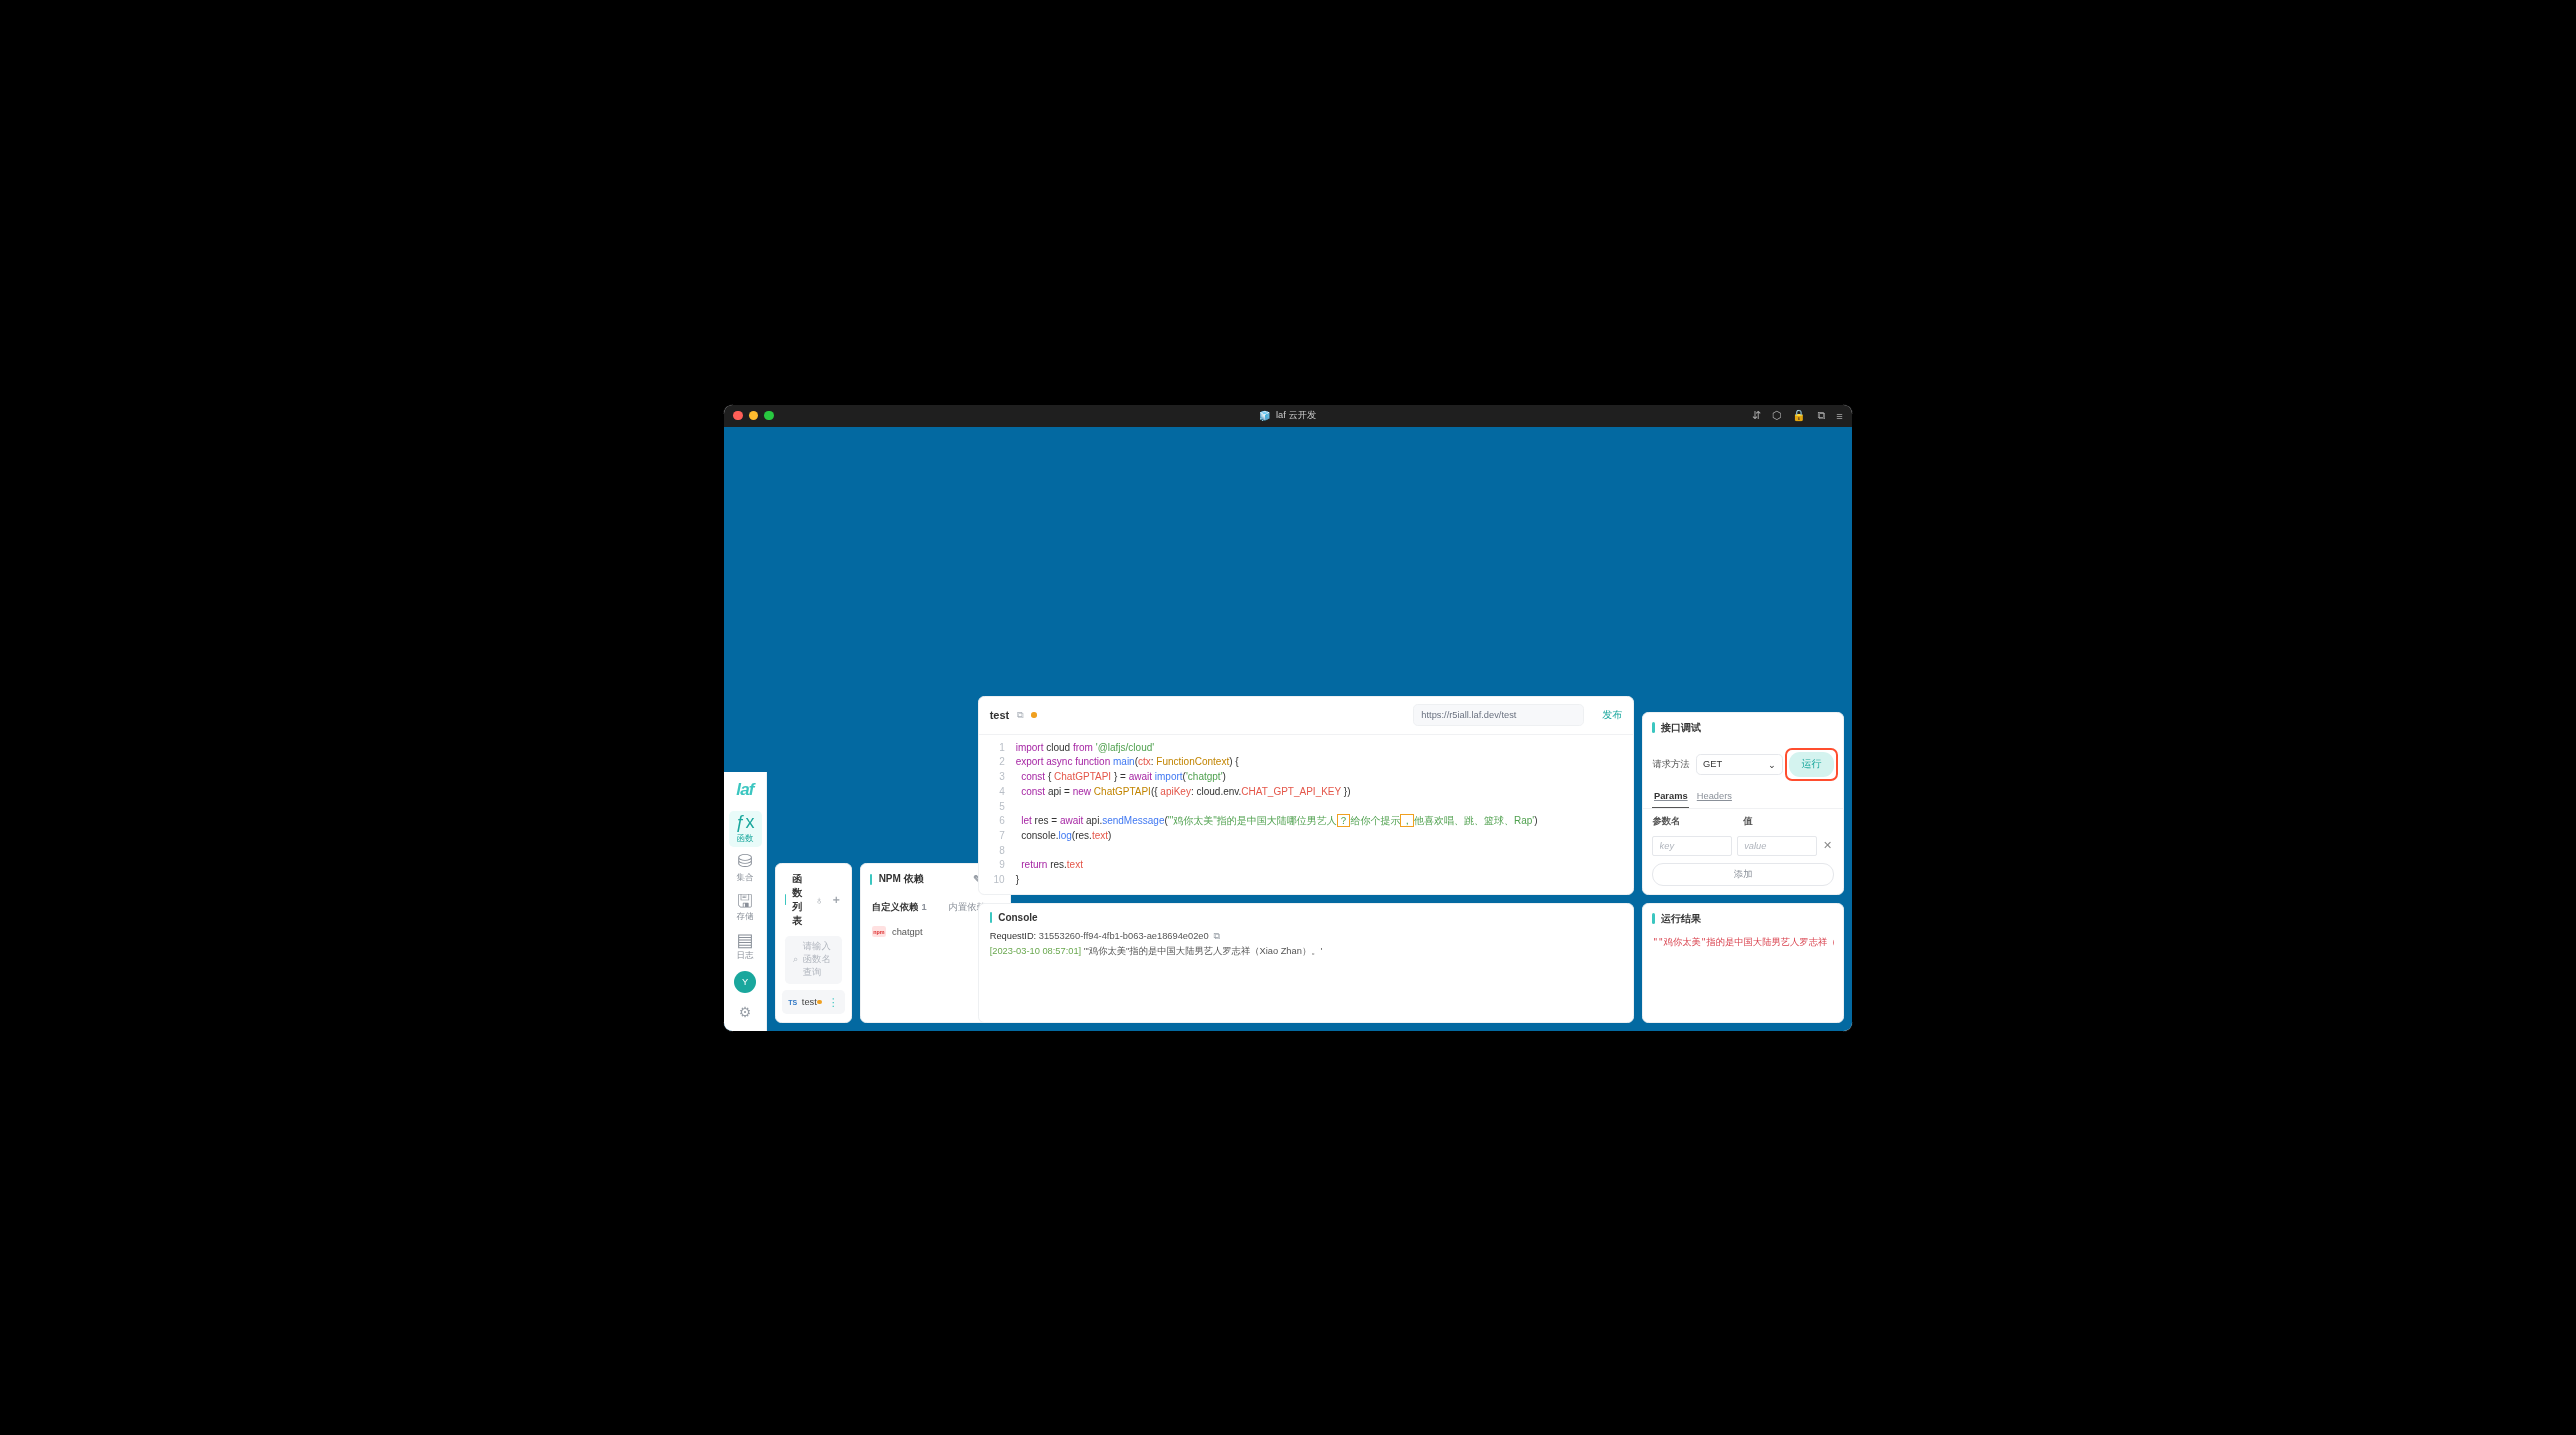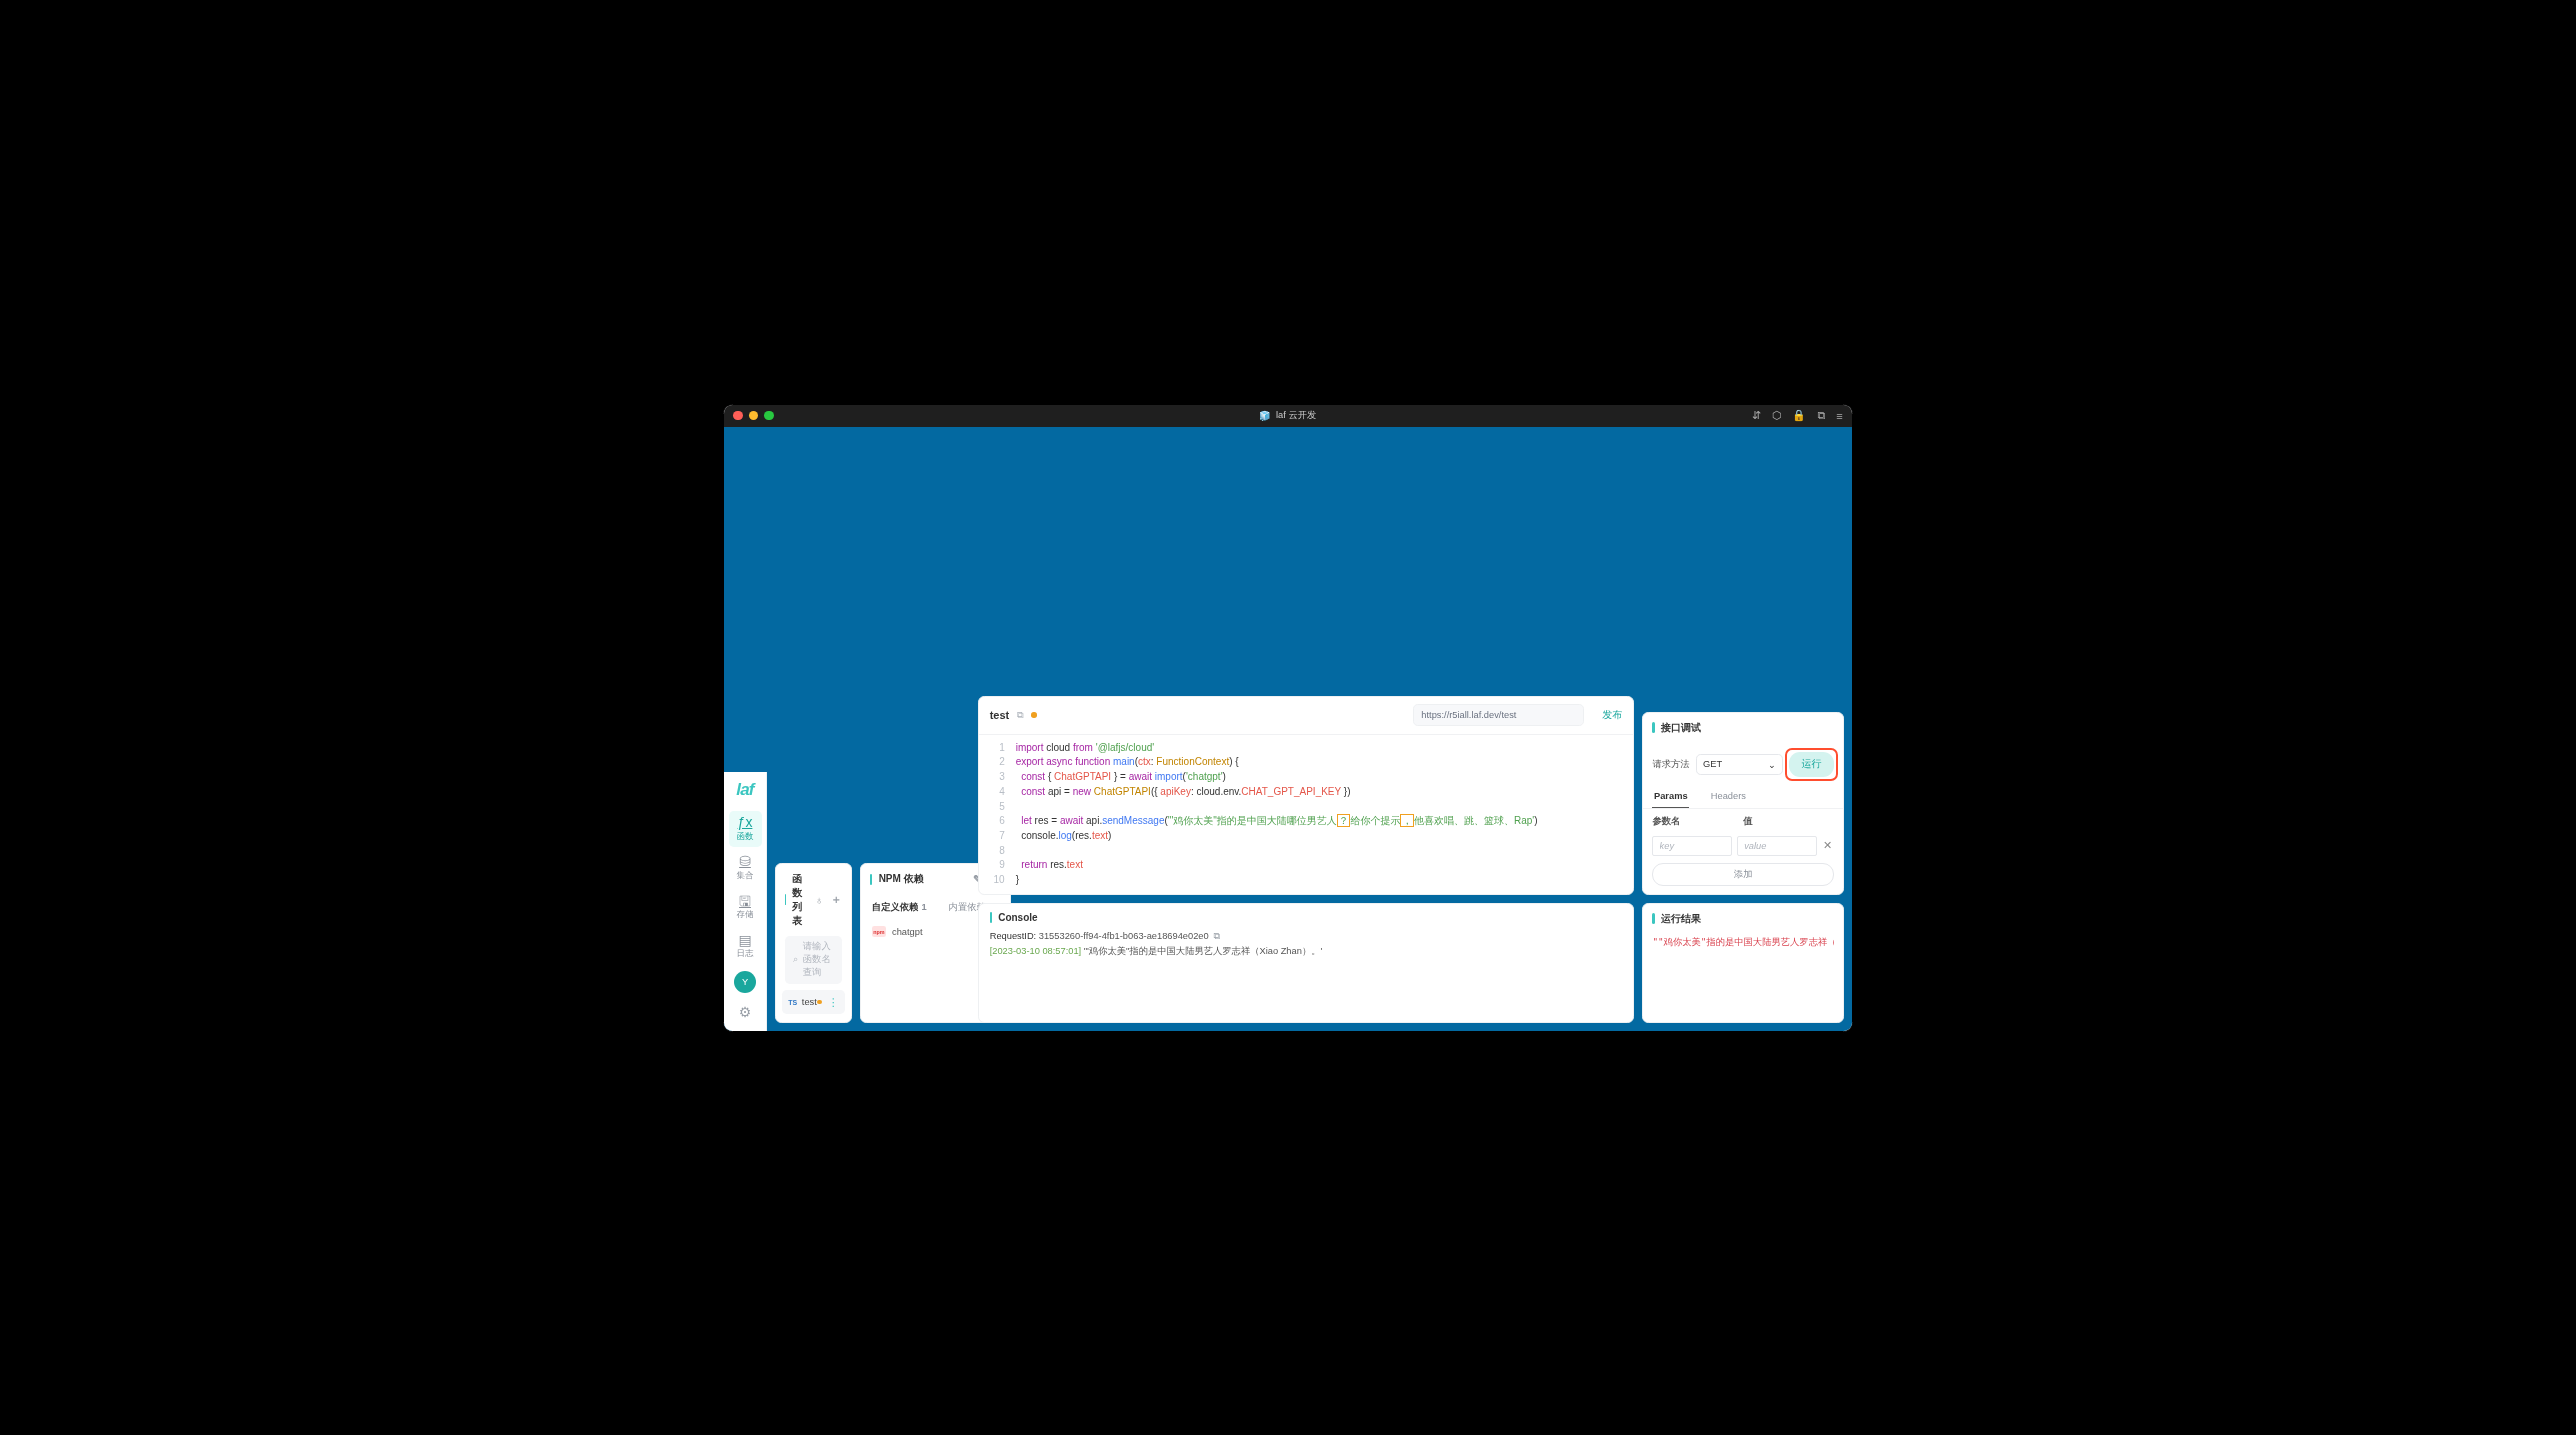--- a/index.html
+++ b/index.html
@@ -12,21 +12,21 @@
 .titlecenter { position:absolute; left:50%; transform:translateX(-50%); display:flex; align-items:center; gap:4.7px; }
 .titleright { position:absolute; right:9.3px; display:flex; gap:11px; align-items:center; color:#aaa; font-size:11px; }
 .titleright span { cursor:default; }
 .main { flex:1; display:flex; background:#0369a1; overflow:hidden;align-items:flex-end; }
 
 
 .rail { width:43px; background:#fff; display:flex; flex-direction:column; align-items:center; padding-top:7.8px; gap:3.1px; border-right:0.8px solid #eef0f2; }
 .logo { color:#3bc6c0; font-weight:700; font-size:17px; font-style:italic; letter-spacing:-0.8px; margin-bottom:7.8px; }
 .railbtn { width:33px; height:36px; display:flex; flex-direction:column; align-items:center; justify-content:center; gap:1.6px; border-radius:4.7px; color:#8a9099; font-size:8.5px; cursor:pointer; }
 .railbtn.active { background:#e9fbf9; color:#1aa79d; }
-.railbtn .ric { font-size:14px; line-height:1;text-decoration:underline; }
+.railbtn .ric { font-size:18px; line-height:1; }
 .rail-spacer { flex:1; }
 .avatar { width:22px; height:22px; border-radius:50%; background:#1aa79d; color:#fff; display:flex; align-items:center; justify-content:center; font-size:9.3px; margin-bottom:7.8px; }
 .gear { color:#9aa0a8; font-size:14px; margin-bottom:11px; cursor:pointer; }
 
 
 .panelL { width:206px; display:flex; flex-direction:row; padding:7.8px 4.7px 7.8px 7.8px; gap:7.8px; }
 .card { background:#fff; border-radius:6.2px; border:0.8px solid #eef0f2; }
 .phead { display:flex; align-items:center; padding:7.8px 9.3px; font-size:10px; color:#333; font-weight:600; }
 .phead .bar { width:2.3px; height:11px; background:#3bc6c0; border-radius:1.6px; margin-right:6.2px; }
 .phead .spacer { flex:1; }
@@ -75,21 +75,21 @@
 .ts { color:#6aa84f; }
 
 
 .panelR { width:213px; padding:7.8px 7.8px 7.8px 3.1px; display:flex; flex-direction:column; gap:7.8px; }
 .dbgcard { flex:1; background:#fff; border-radius:6.2px; border:0.8px solid #eef0f2; display:flex; flex-direction:column; }
 .runrow { display:flex; align-items:center; padding:9.3px 9.3px 7.8px; gap:6.2px; }
 .lbl { font-size:9.3px; color:#555; }
 .sel { flex:1; border:0.8px solid #e5e7eb; border-radius:4.7px; padding:3.9px 6.2px; font-size:9.3px; color:#333; display:flex; align-items:center; justify-content:space-between; background:#fff; }
 .runbtn { background:#d4f3ef; color:#1aa79d; border:none; border-radius:11px; padding:5.4px 12.4px; font-size:10px; cursor:pointer; position:relative; }
 .runhl { position:absolute; inset:-3.9px; border:2.3px solid #ff4d2e; border-radius:7px; pointer-events:none; }
-.tabs { display:flex; padding:0 9.3px; gap:20px; font-size:9.3px; color:#8a9099; border-bottom:0.8px solid #f0f1f3; }
+.tabs { display:flex; padding:0 9.3px; gap:6px; font-size:9.3px; color:#8a9099; border-bottom:0.8px solid #f0f1f3;text-decoration:underline; }
 .tabs .tb { padding:6.2px 1.6px; cursor:pointer; }
 .tabs .tb.active { color:#333; font-weight:600; border-bottom:1.6px solid #555; }
 .kvhead { display:flex; padding:6.2px 9.3px 4.7px; font-size:9.3px; color:#555; font-weight:600; }
 .kvhead div:first-child{flex:1}
 .kvhead div:last-child{flex:1}
 .kvrow { display:flex; padding:3.1px 9.3px 6.2px; gap:4.7px; align-items:center; }
 .kvrow input { flex:1; border:0.8px solid #e5e7eb; border-radius:2px; padding:3.9px 6.2px; font-size:9.3px; color:#333; min-width:0;font-style:italic; }
 .kvrow input::placeholder{color:#b0b5bd}
 .kvx { color:#888; font-size:11px; cursor:pointer; width:12.4px; text-align:center; }
 .addbtn { margin:1.6px 9.3px 7.8px; border:0.8px solid #e5e7eb; border-radius:11px; padding:3.9px; font-size:9.3px; color:#8a9099; text-align:center; cursor:pointer; }

